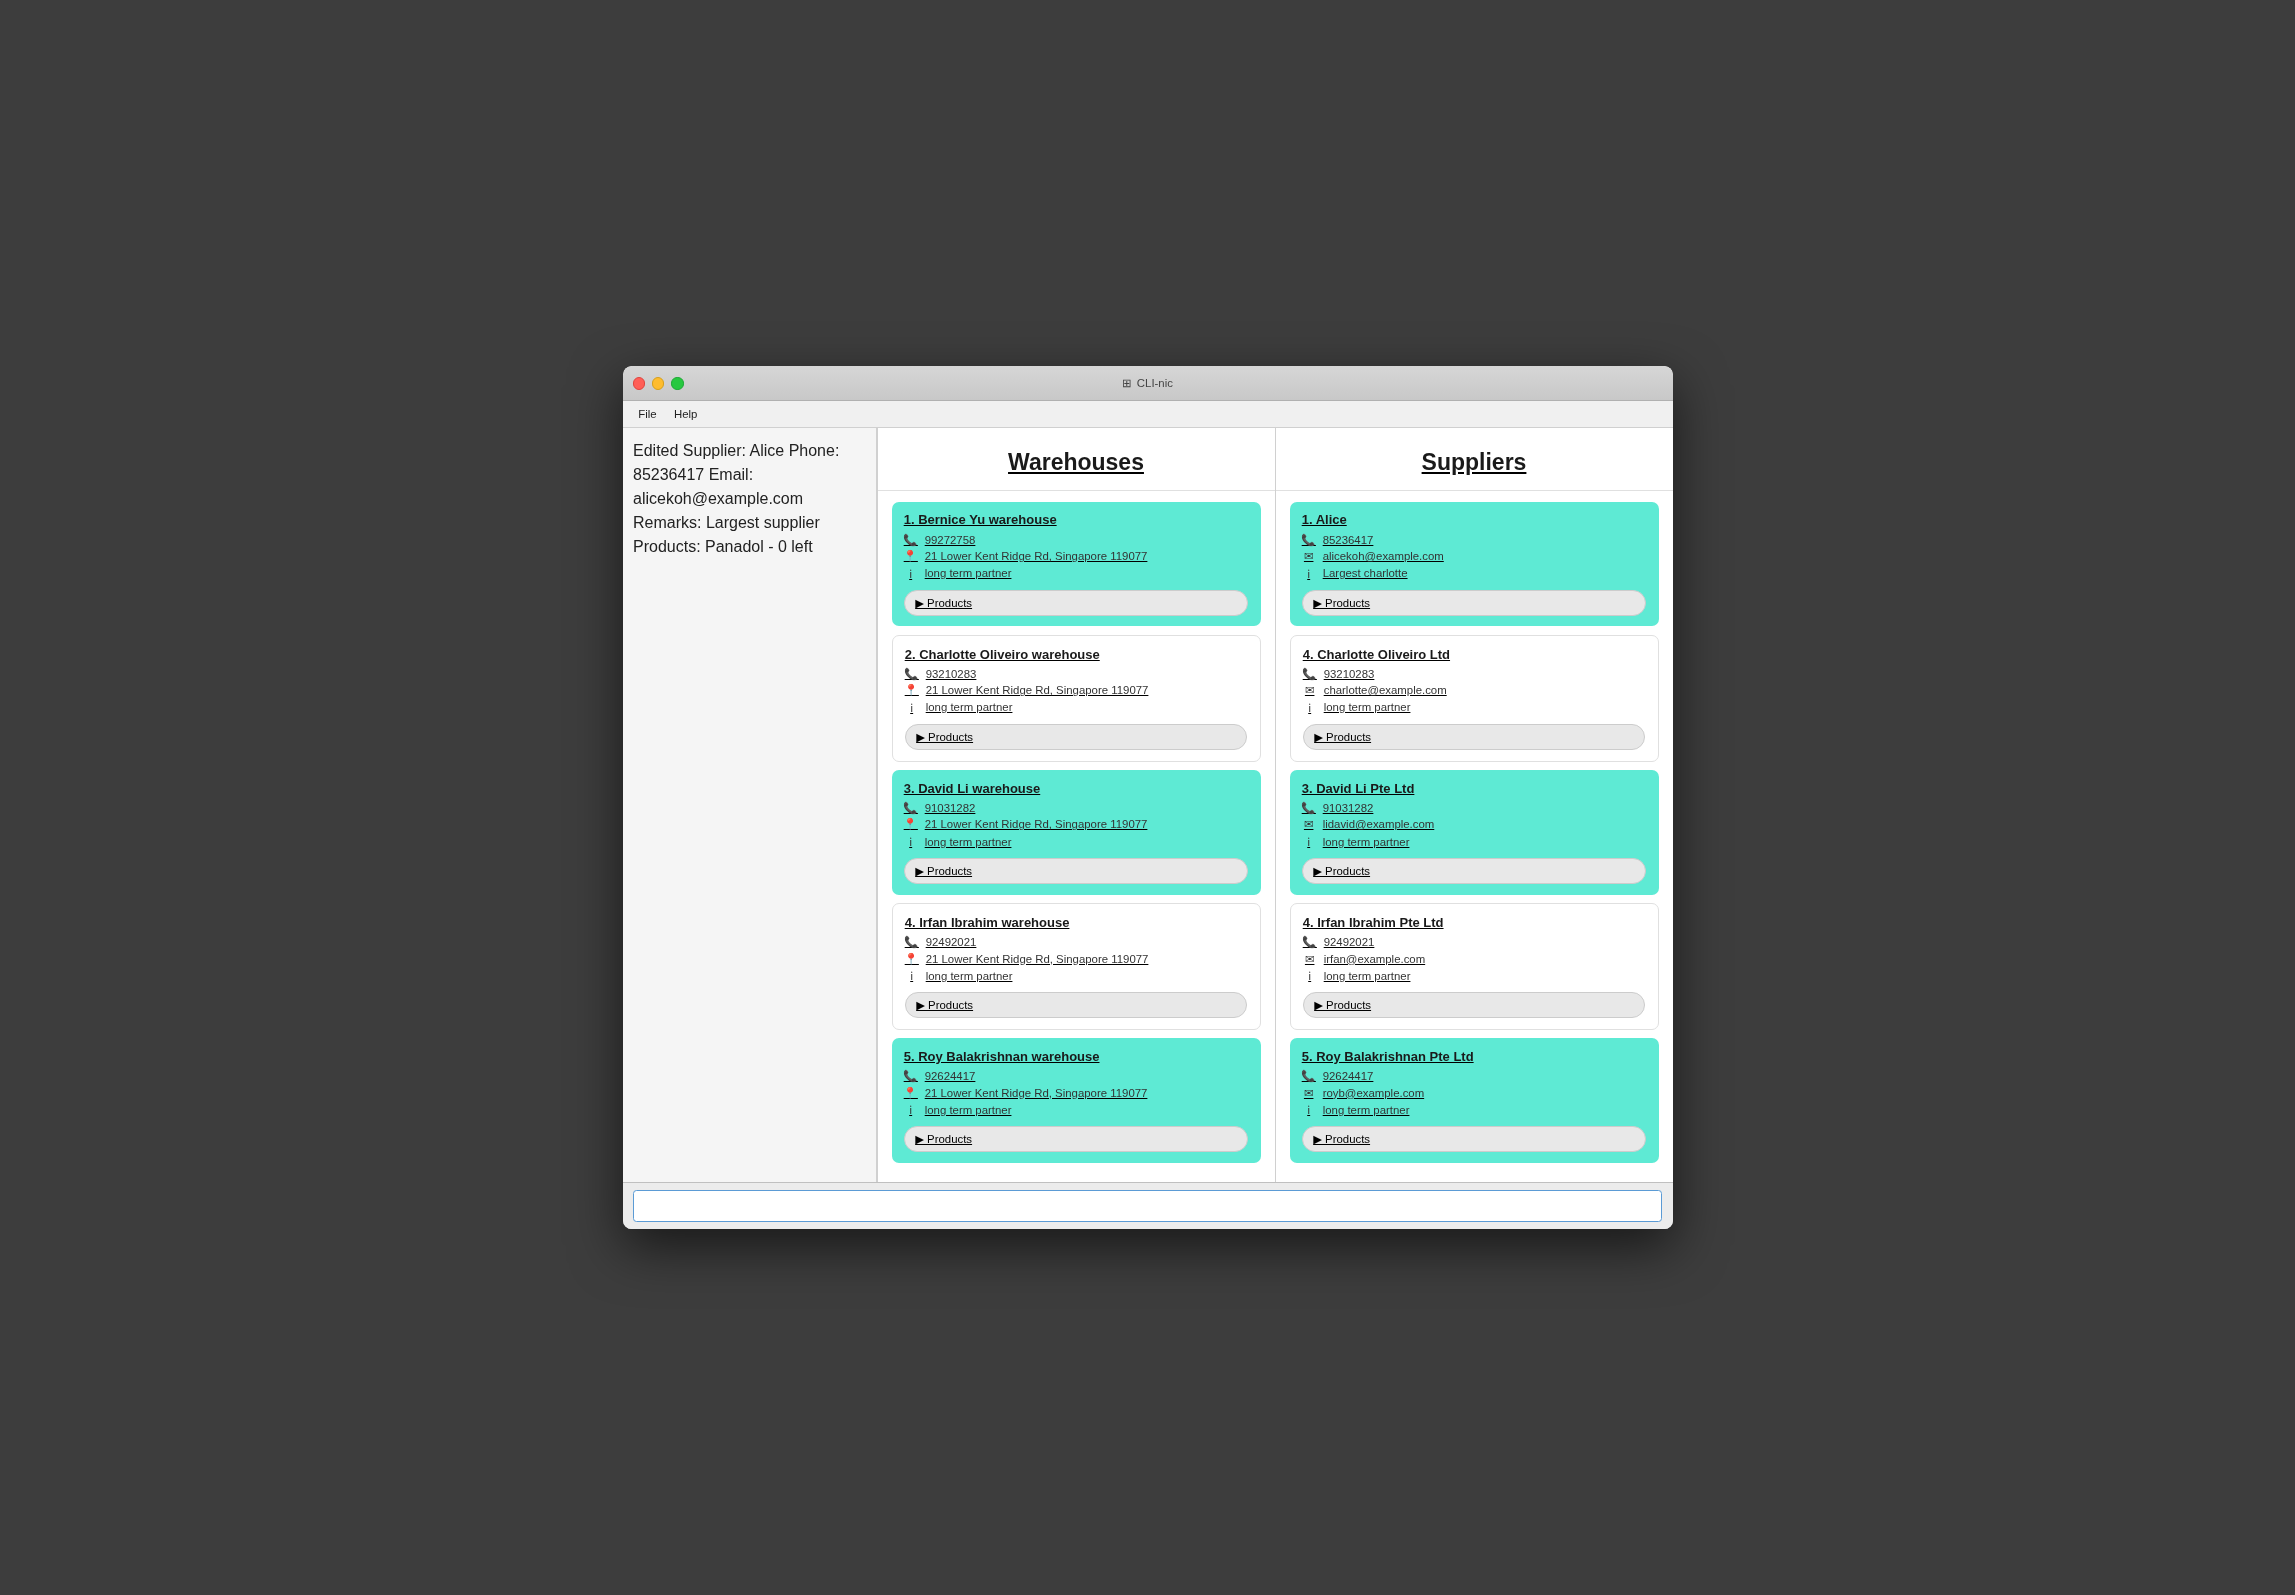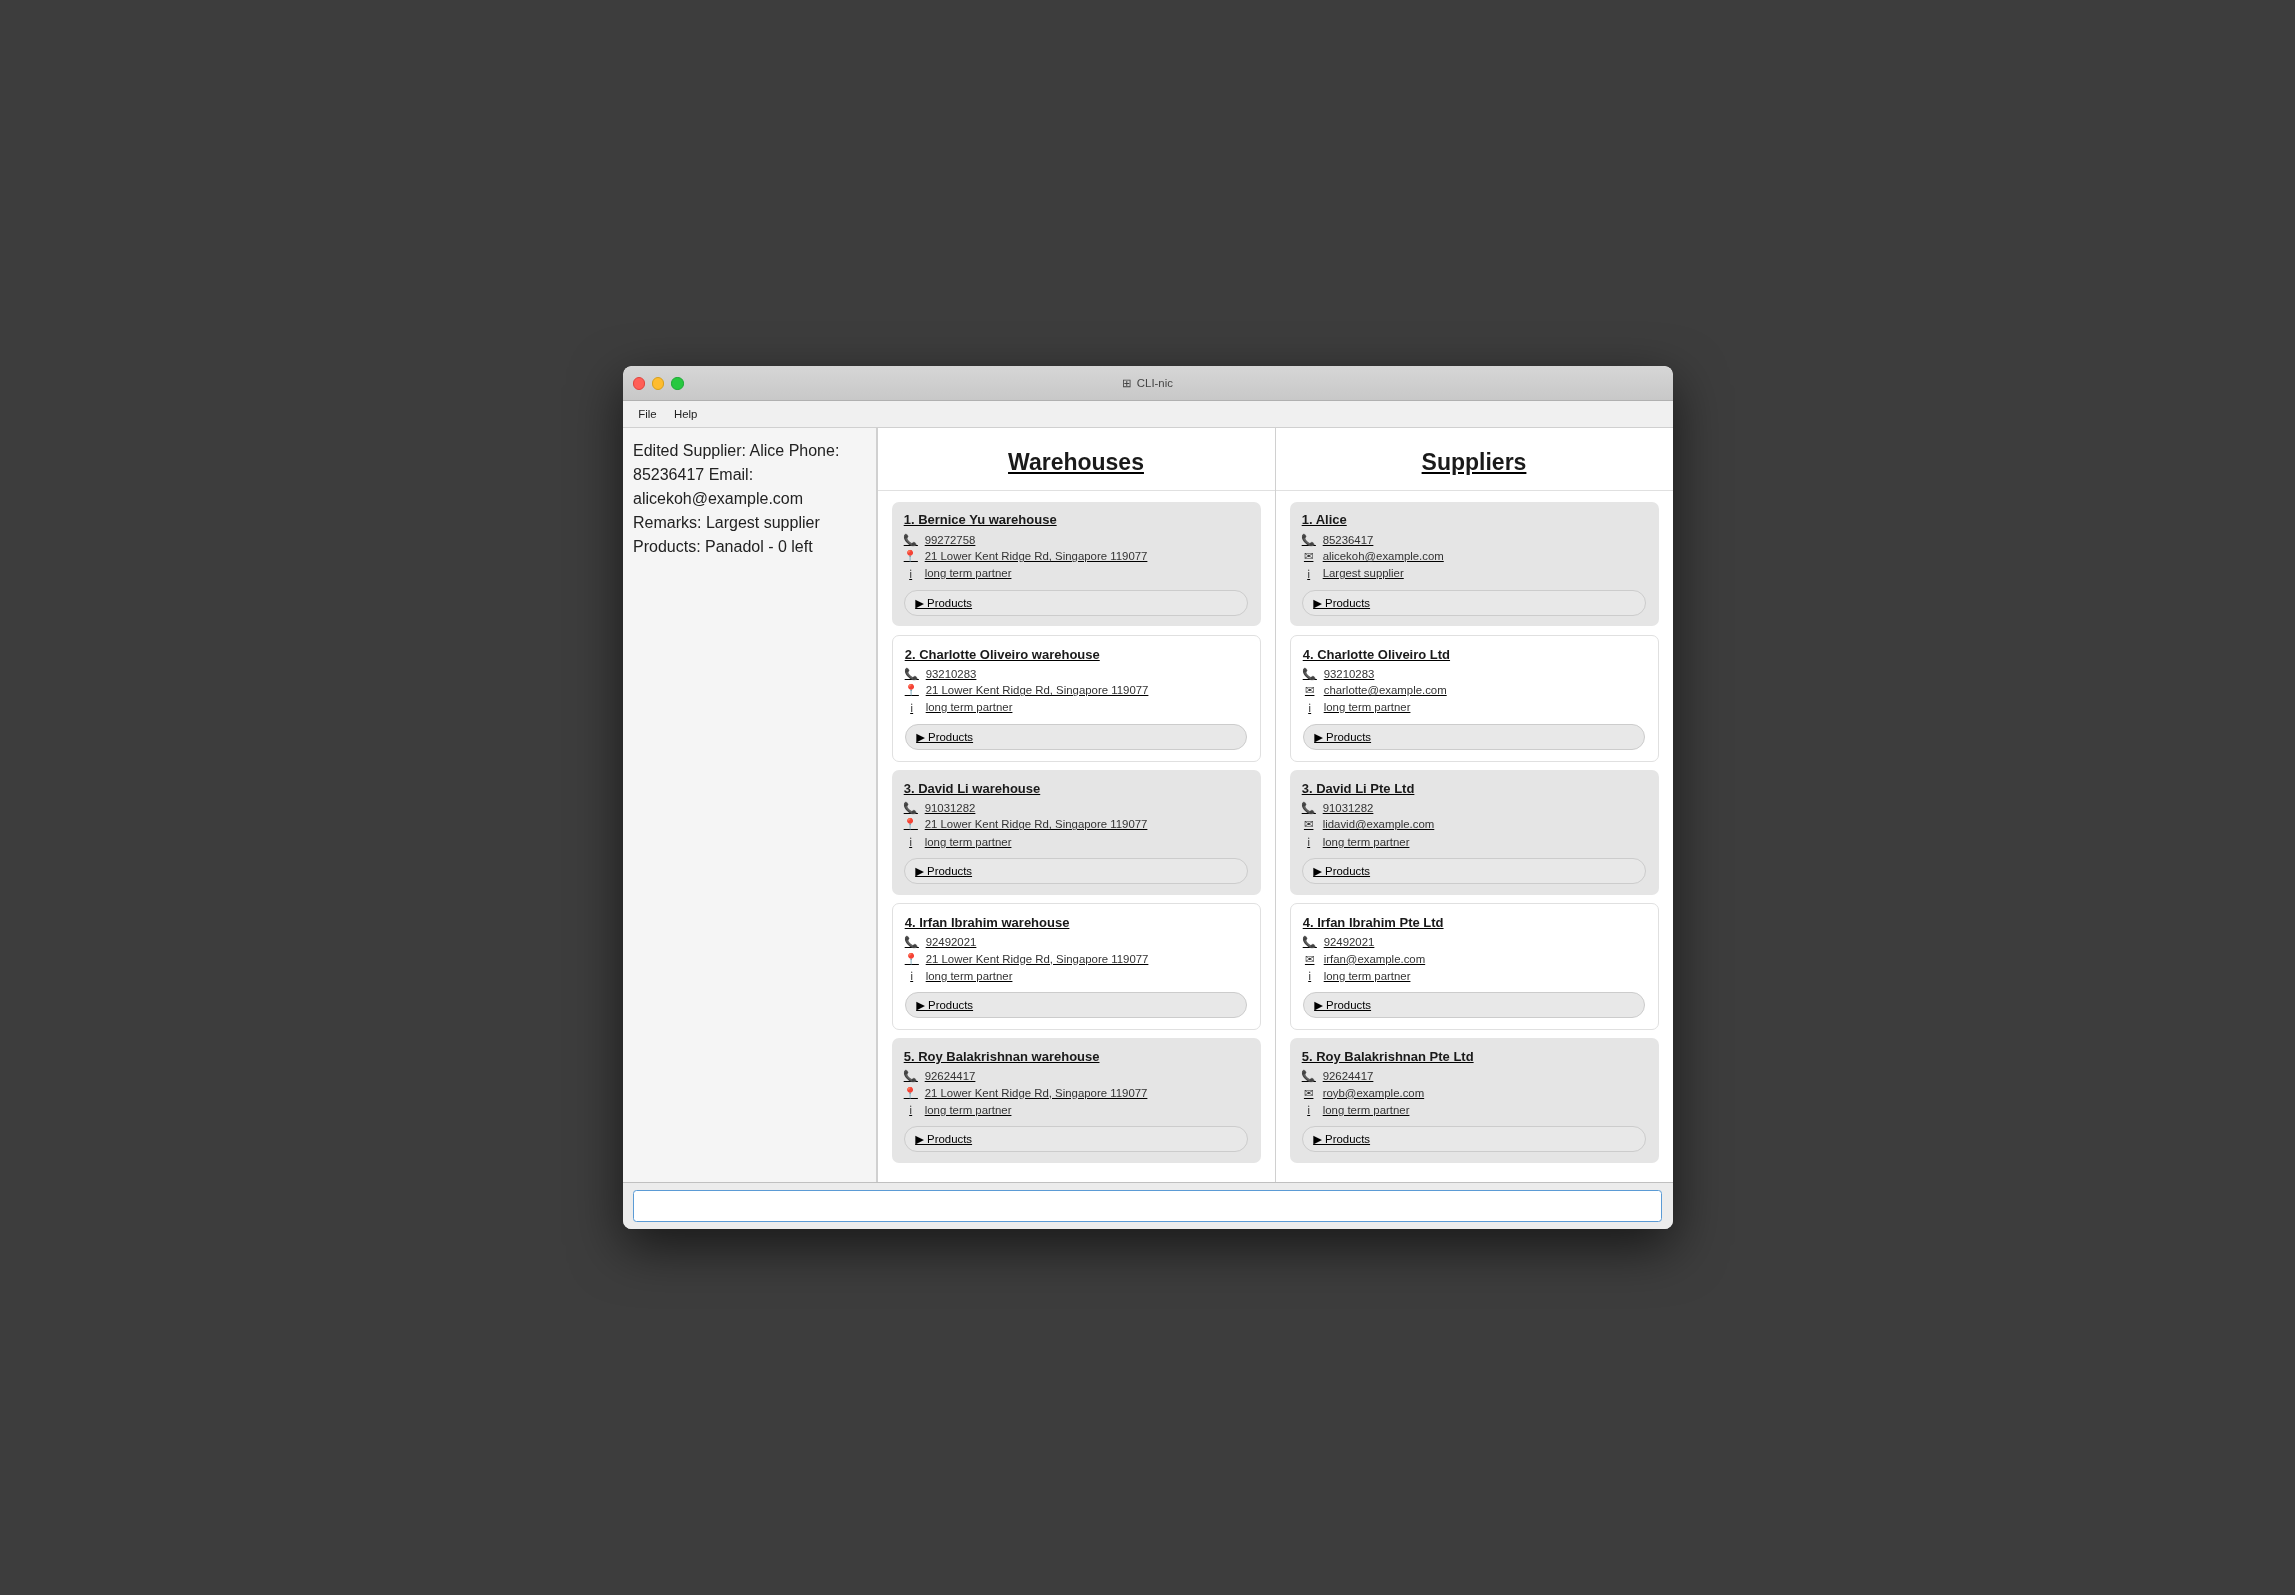--- a/index.html
+++ b/index.html
@@ -136,21 +136,21 @@
     }
 
     
     .card {
       border-radius: 7px;
       padding: 10.5px 12.2px;
       margin-bottom: 8.7px;
     }
 
     .card.highlighted {
-      background: #e5e5e5;
+      background: #5eead4;
     }
 
     .card.plain {
       background: white;
       border: 0.9px solid #e0e0e0;
     }
 
     .card-title {
       font-size: 13px;
       font-weight: 600;
@@ -348,21 +348,21 @@
       <div class="card-row">
         <span class="card-icon">📞</span>
         <span>85236417</span>
       </div>
       <div class="card-row">
         <span class="card-icon">✉</span>
         <span>alicekoh@example.com</span>
       </div>
       <div class="card-row">
         <span class="card-icon">ℹ</span>
-        <span>Largest supplier</span>
+        <span>Largest charlotte</span>
       </div>
       <button class="products-btn">▶  Products</button>
     </div>
             <div class="card plain">
       <div class="card-title">4.  Charlotte Oliveiro Ltd</div>
       <div class="card-row">
         <span class="card-icon">📞</span>
         <span>93210283</span>
       </div>
       <div class="card-row">

